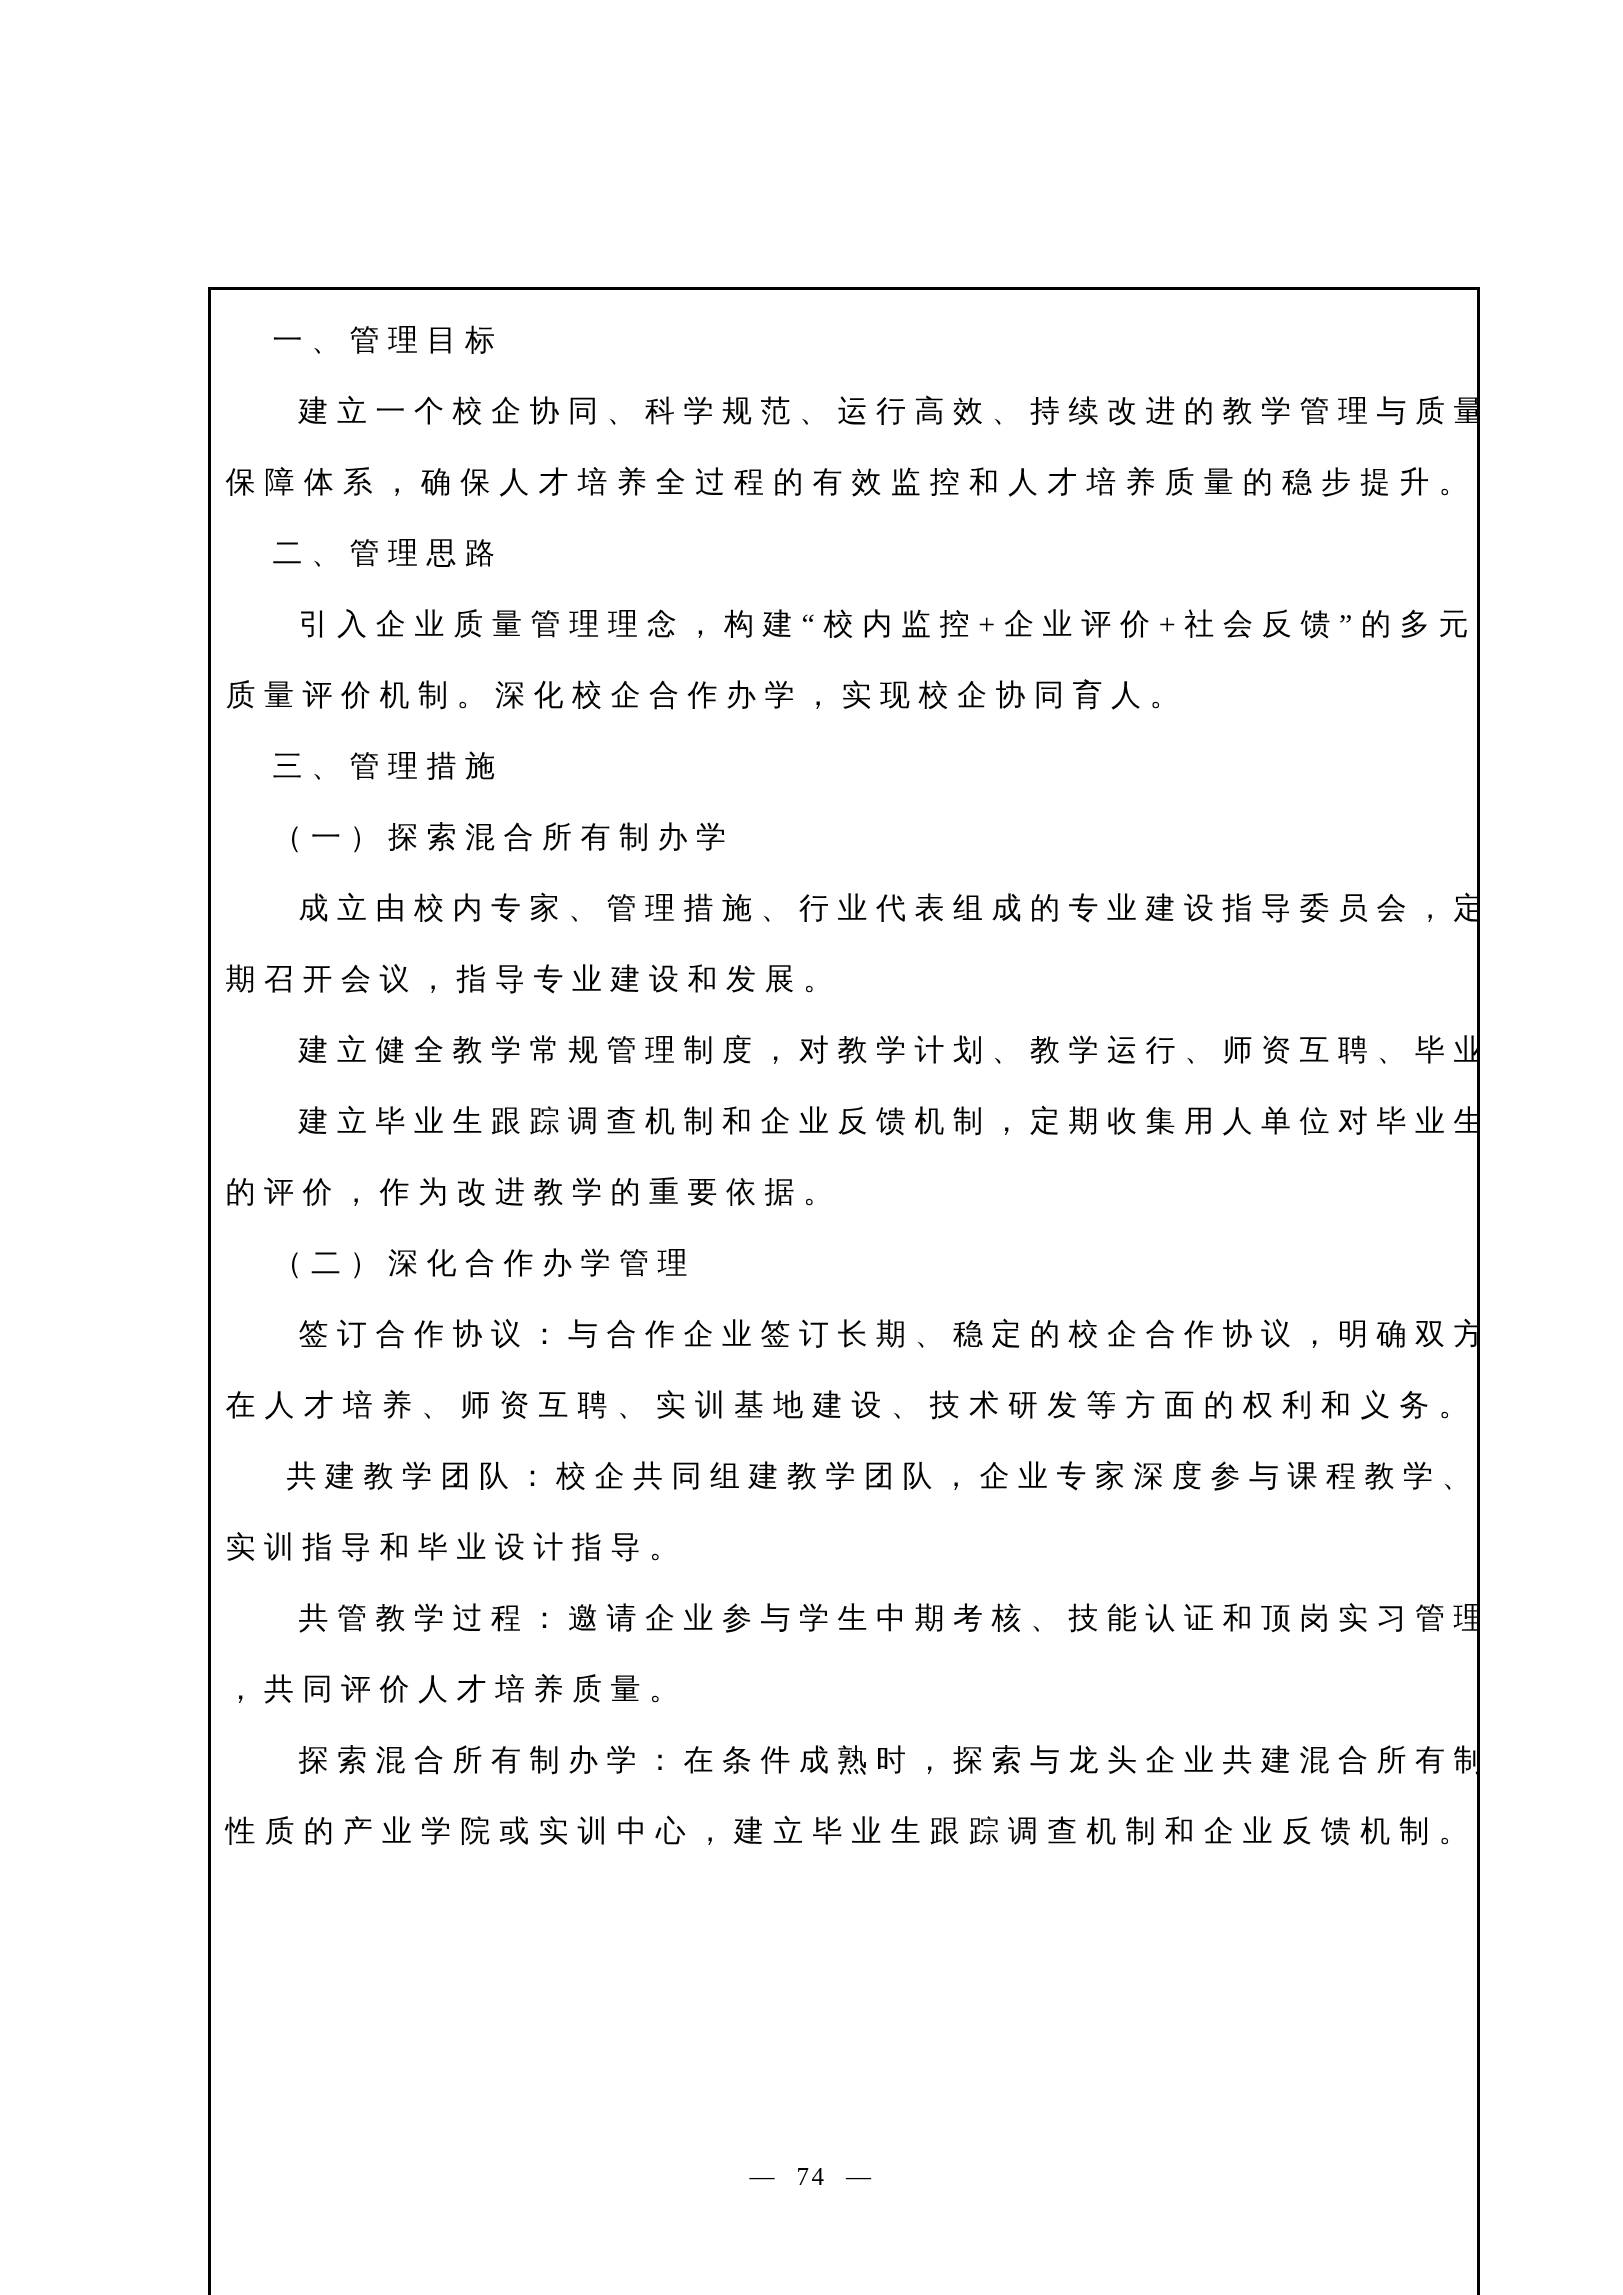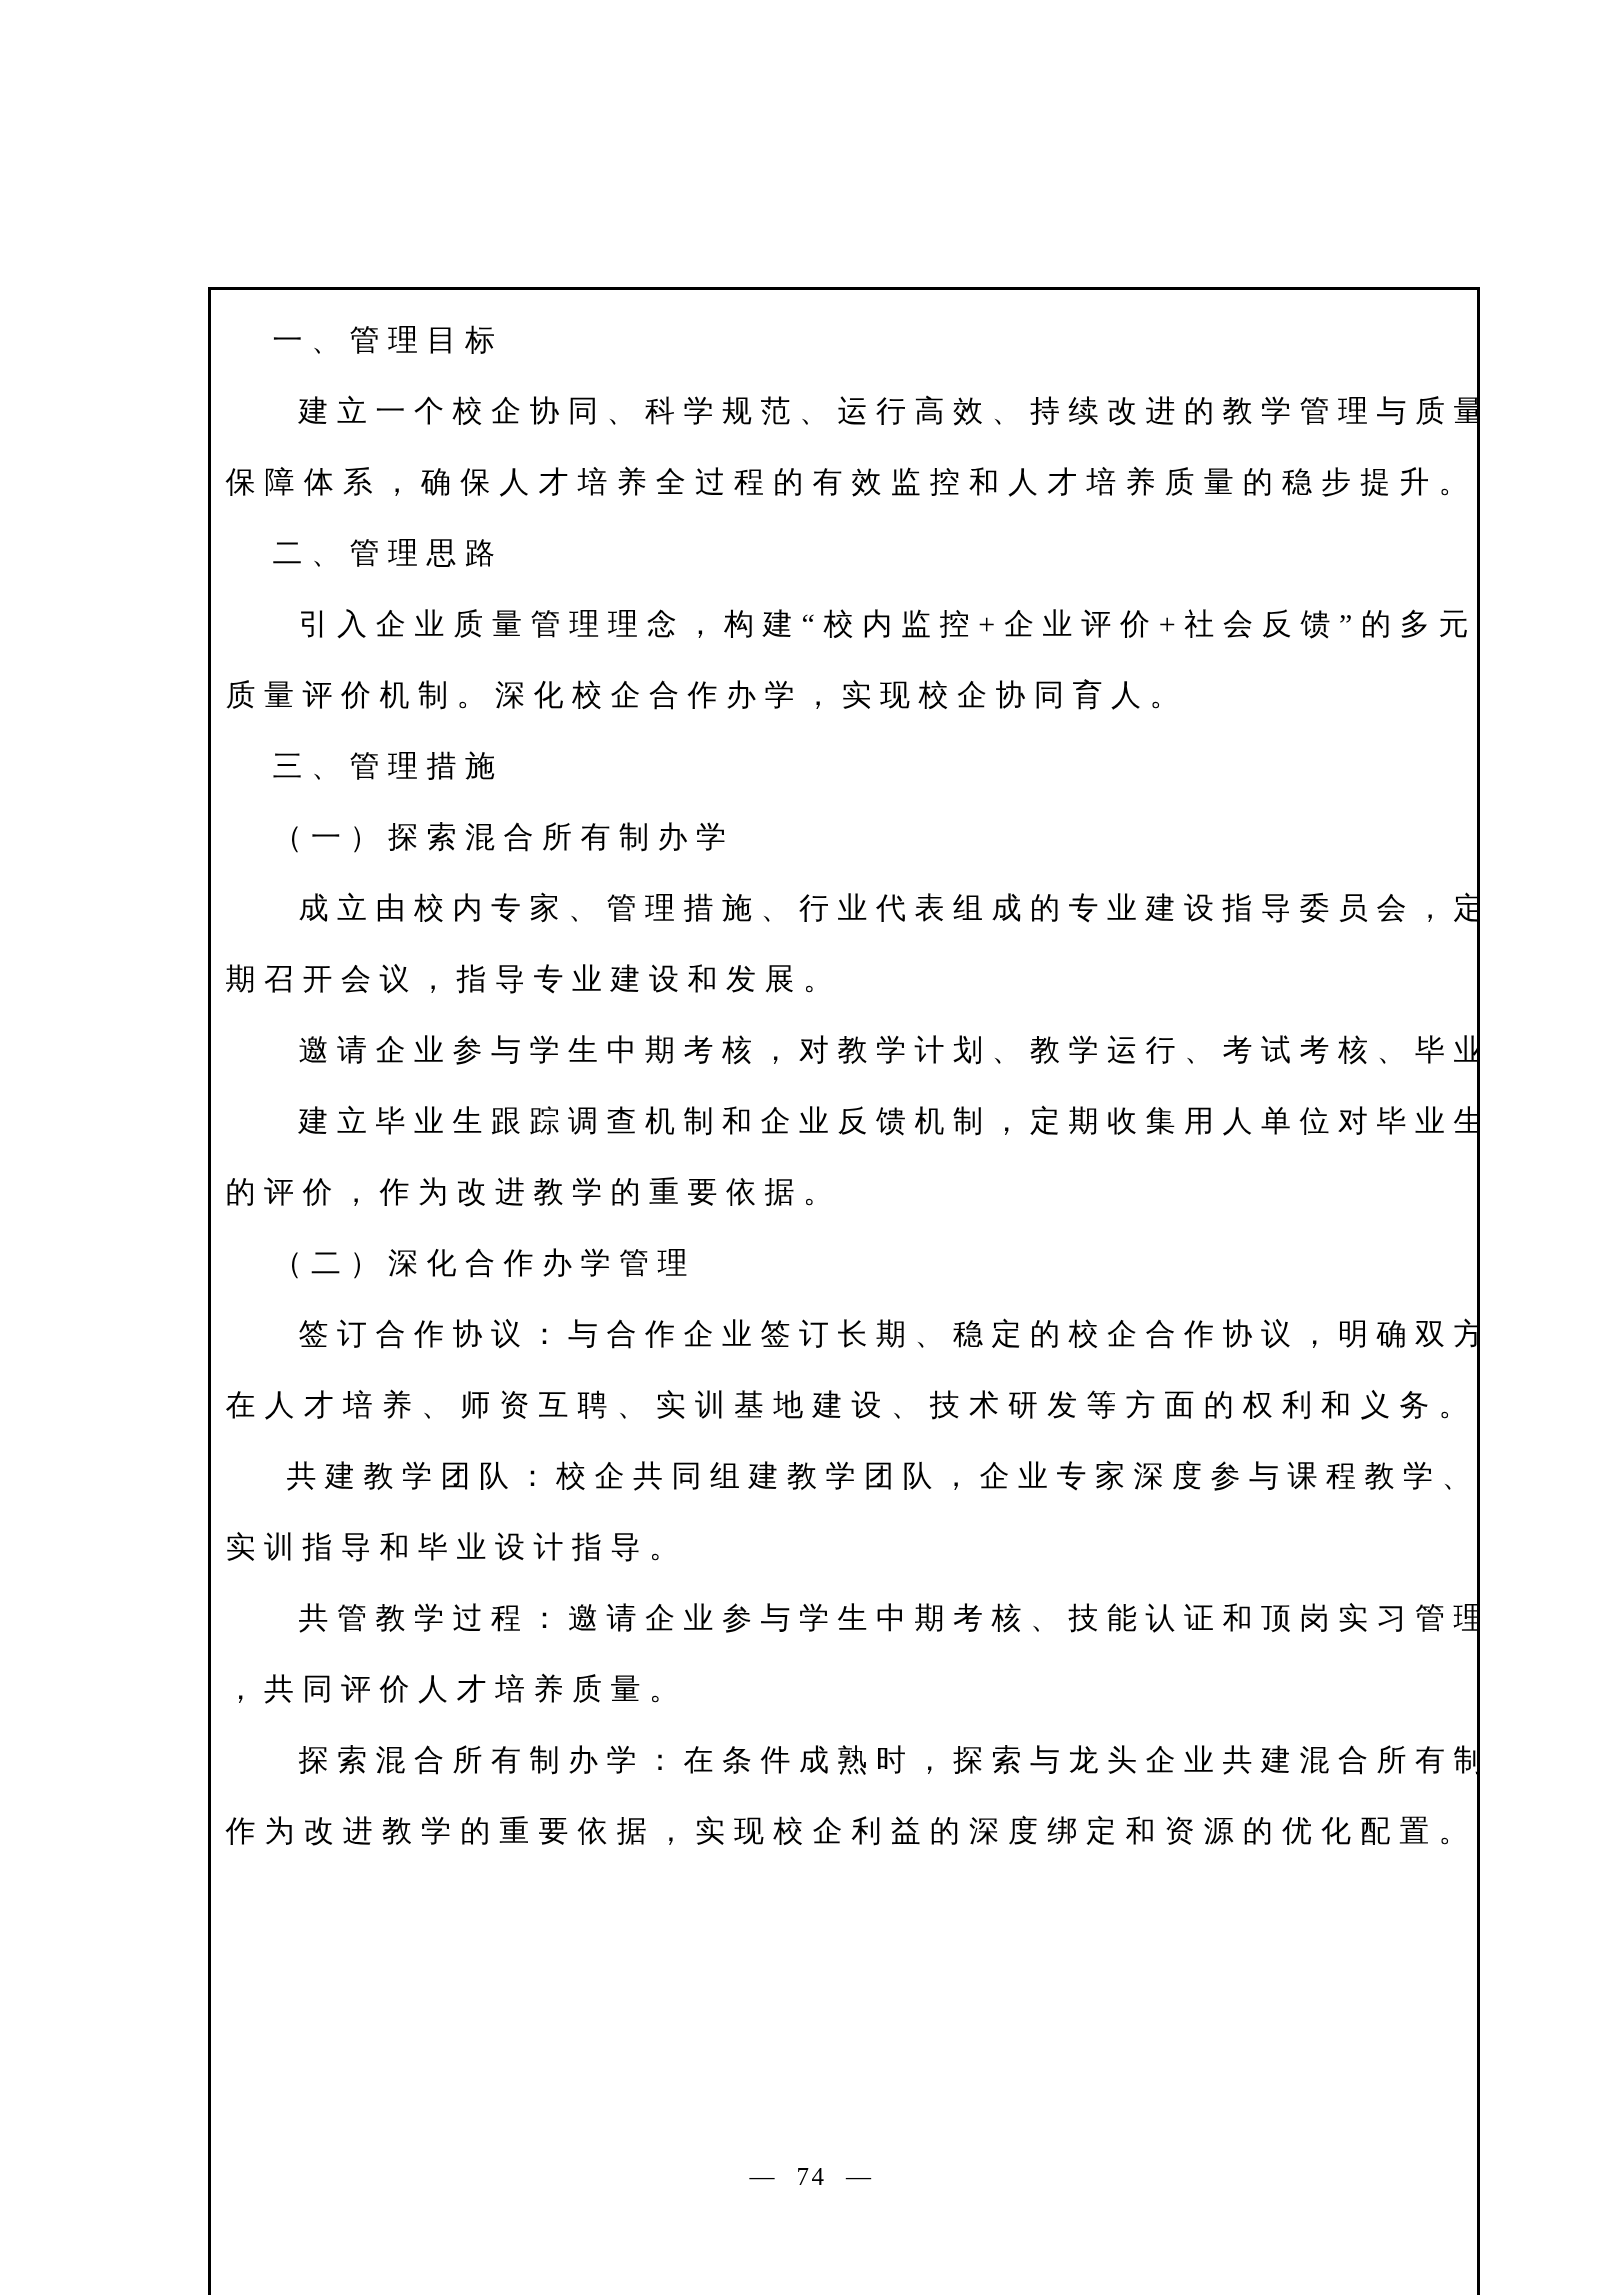--- a/index.html
+++ b/index.html
@@ -58,30 +58,30 @@
     <div class="line ind-head">一、管理目标</div>
     <div class="line ind-body stretch">建立一个校企协同、科学规范、运行高效、持续改进的教学管理与质量</div>
     <div class="line stretch">保障体系，确保人才培养全过程的有效监控和人才培养质量的稳步提升。</div>
     <div class="line ind-head">二、管理思路</div>
     <div class="line ind-body stretch">引入企业质量管理理念，构建“校内监控+企业评价+社会反馈”的多元</div>
     <div class="line">质量评价机制。深化校企合作办学，实现校企协同育人。</div>
     <div class="line ind-head">三、管理措施</div>
     <div class="line ind-head">（一）探索混合所有制办学</div>
     <div class="line ind-body stretch">成立由校内专家、管理措施、行业代表组成的专业建设指导委员会，定</div>
     <div class="line">期召开会议，指导专业建设和发展。</div>
-    <div class="line ind-body stretch">邀请企业参与学生中期考核，对教学计划、教学运行、考试考核、毕业</div>
+    <div class="line ind-body stretch">建立健全教学常规管理制度，对教学计划、教学运行、师资互聘、毕业</div>
     <div class="line ind-body stretch">建立毕业生跟踪调查机制和企业反馈机制，定期收集用人单位对毕业生</div>
     <div class="line">的评价，作为改进教学的重要依据。</div>
     <div class="line ind-head">（二）深化合作办学管理</div>
     <div class="line ind-body stretch">签订合作协议：与合作企业签订长期、稳定的校企合作协议，明确双方</div>
     <div class="line stretch">在人才培养、师资互聘、实训基地建设、技术研发等方面的权利和义务。</div>
     <div class="line ind-mid stretch">共建教学团队：校企共同组建教学团队，企业专家深度参与课程教学、</div>
     <div class="line">实训指导和毕业设计指导。</div>
     <div class="line ind-body stretch">共管教学过程：邀请企业参与学生中期考核、技能认证和顶岗实习管理</div>
     <div class="line">，共同评价人才培养质量。</div>
     <div class="line ind-body stretch">探索混合所有制办学：在条件成熟时，探索与龙头企业共建混合所有制</div>
-    <div class="line stretch">作为改进教学的重要依据，实现校企利益的深度绑定和资源的优化配置。</div>
+    <div class="line stretch">性质的产业学院或实训中心，建立毕业生跟踪调查机制和企业反馈机制。</div>
   </div>
 
   <div class="footer">— 74 —</div>
 
 </div>
 
 
 </body></html>

